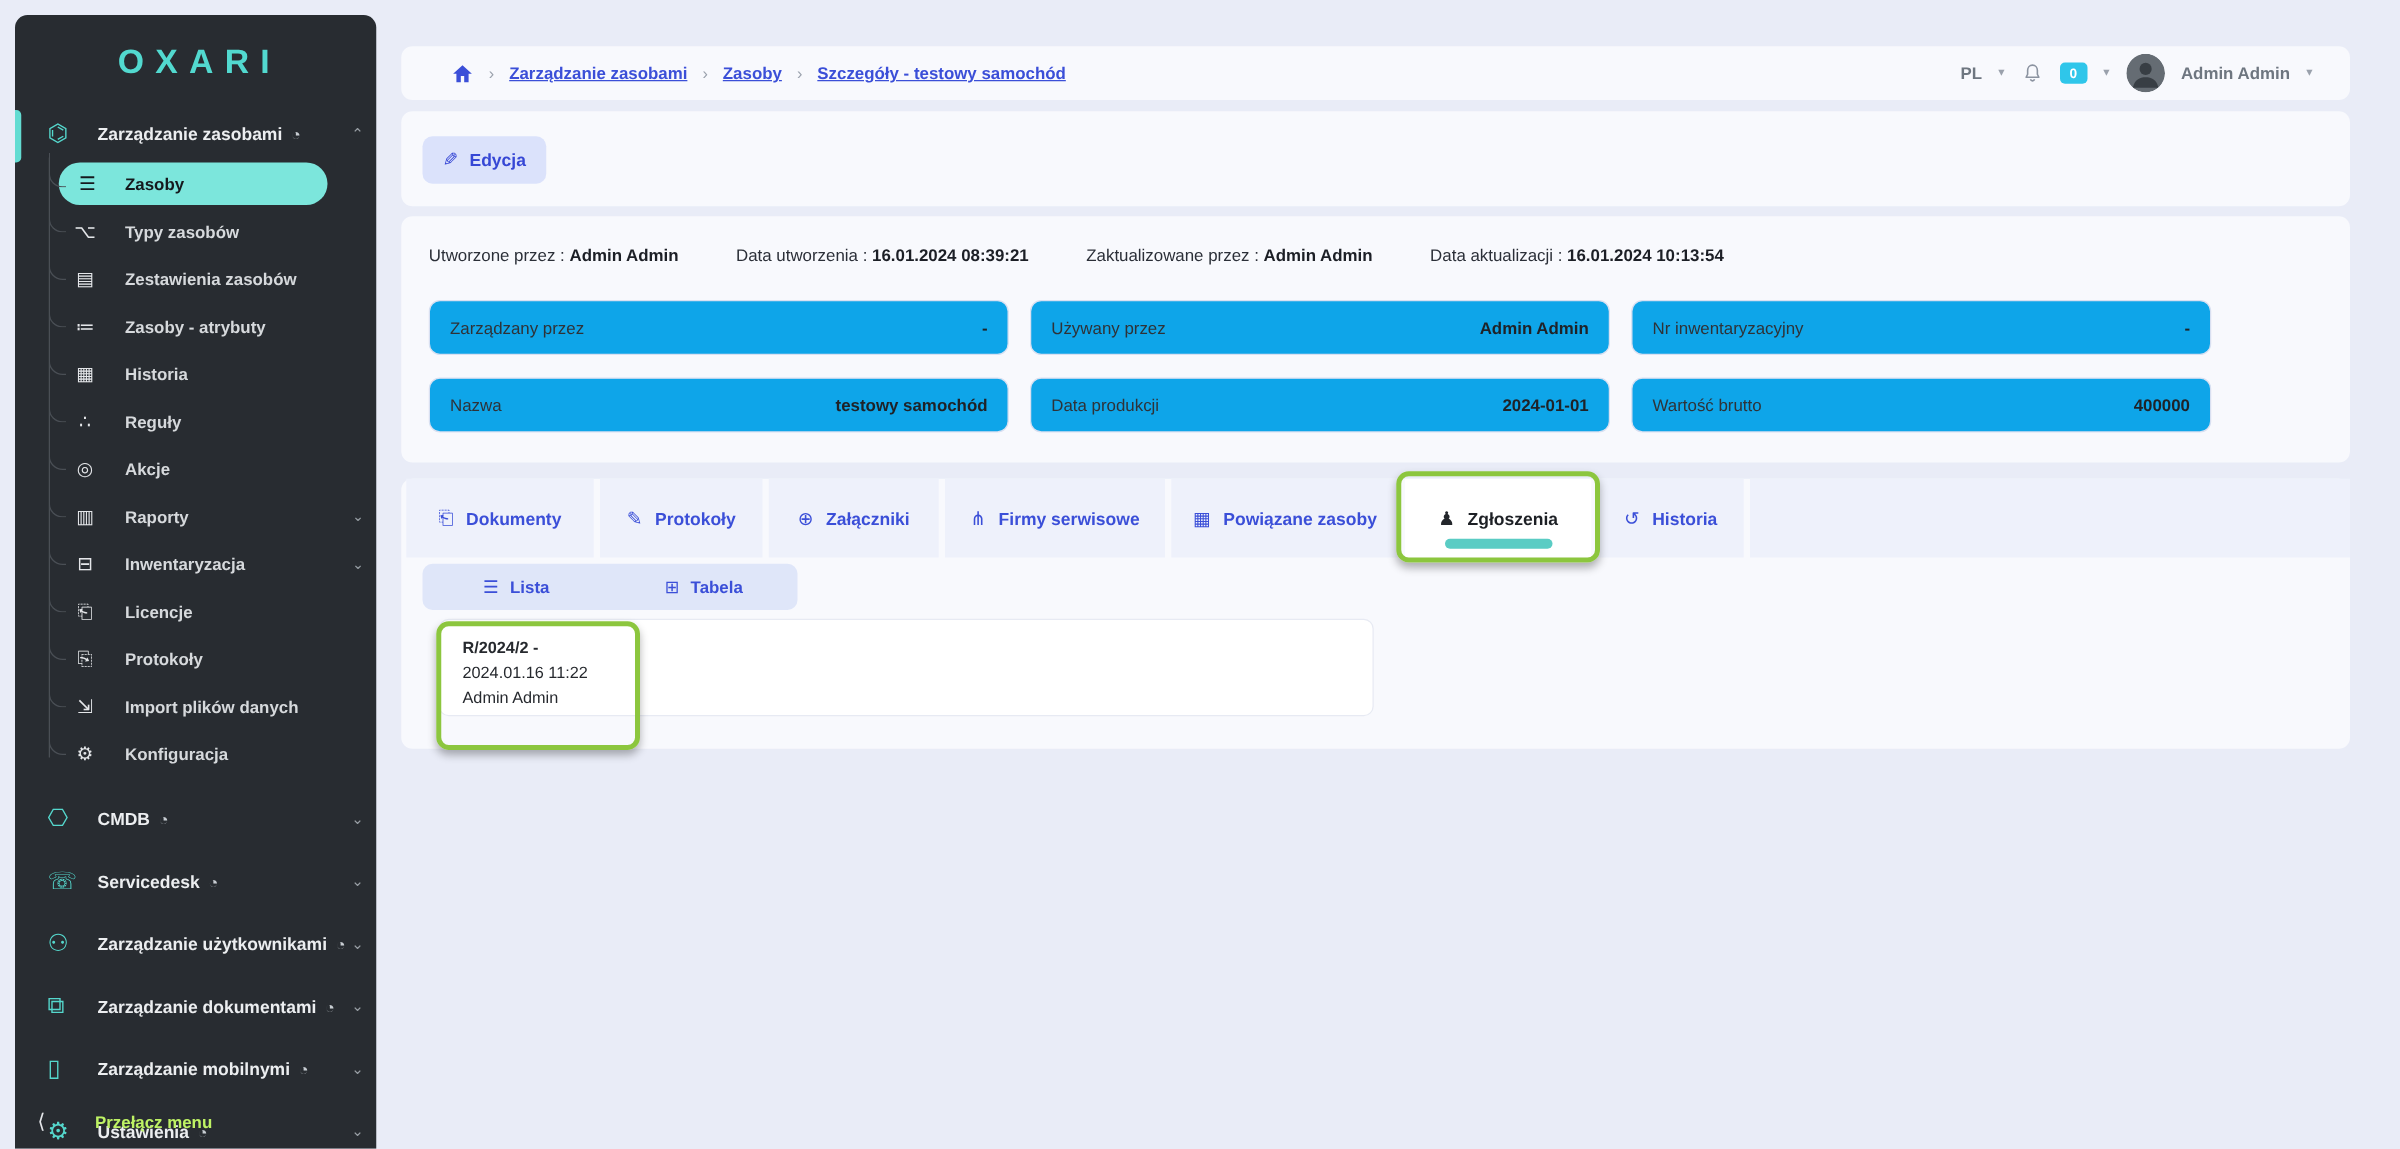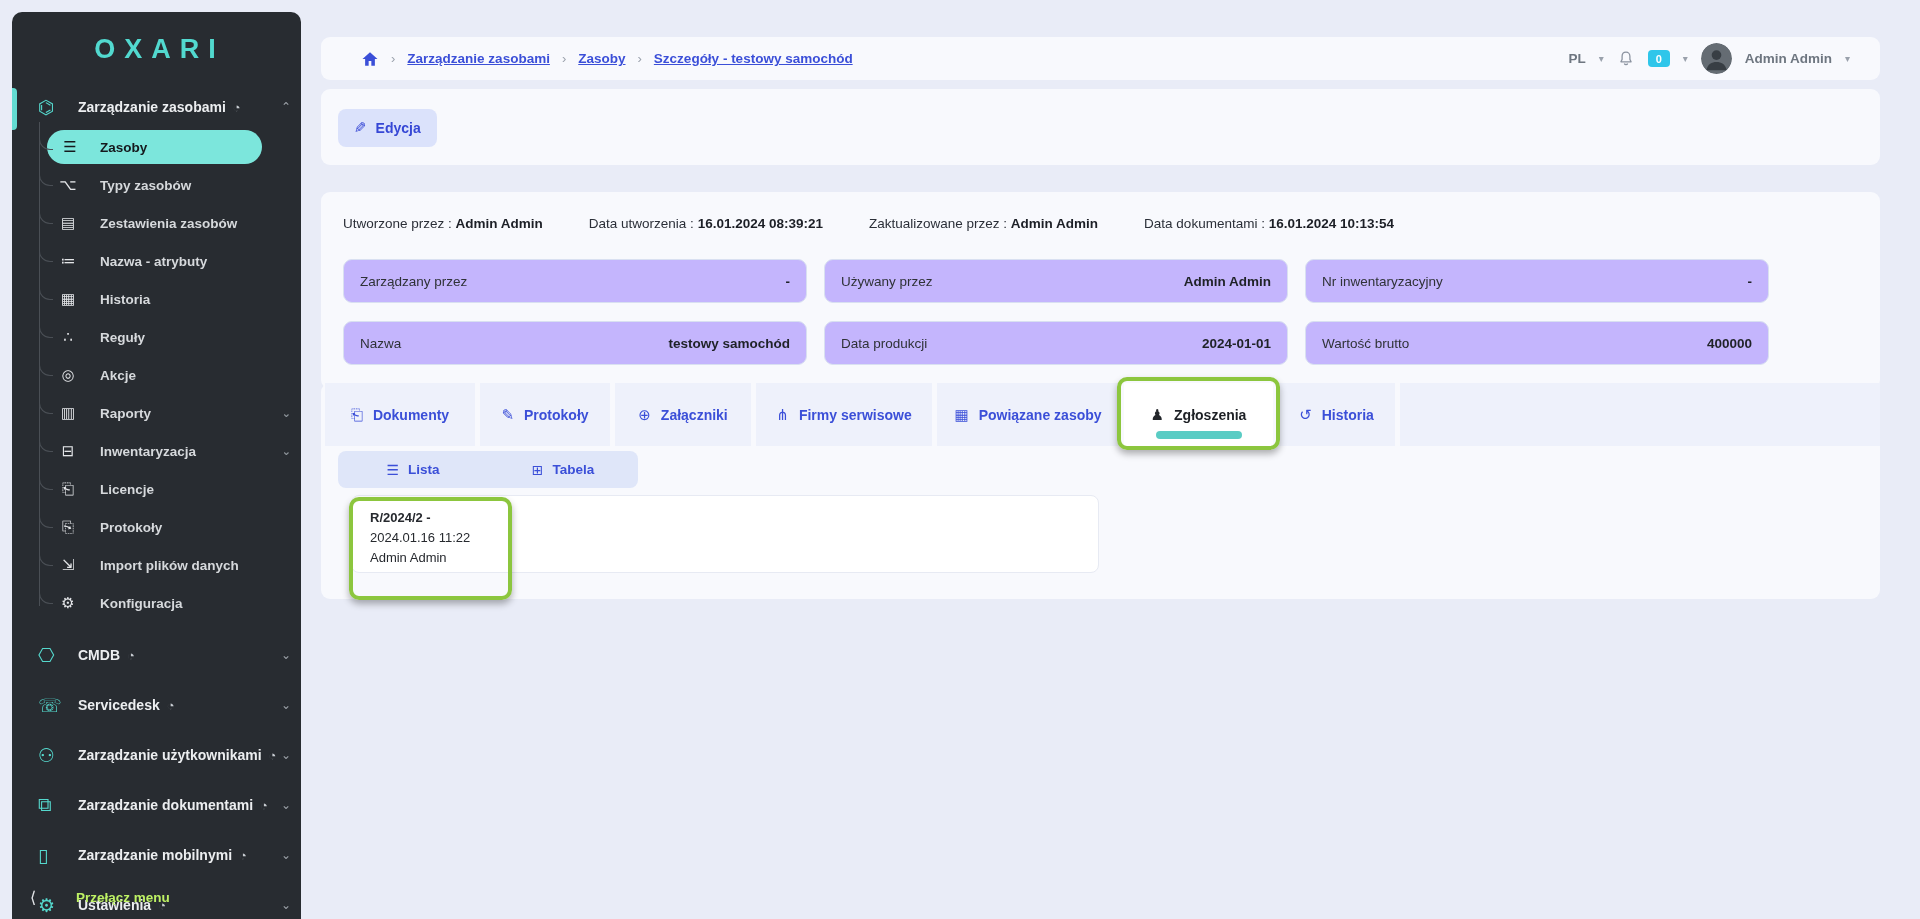--- a/index.html
+++ b/index.html
@@ -71,21 +71,21 @@
   }
   .side-footer .f-icon{font-size:16px;color:#e4e6e9;width:26px;}
   .side-footer .f-label{margin-left:20px;font-size:13.5px;font-weight:700;color:#bef264;}
 
   
   .card{
     position:absolute;left:321px;width:1559px;background:#f8f9fd;border-radius:9px;
   }
   .card-breadcrumb{top:37px;height:43px;display:flex;align-items:center;padding:0 30px 0 40px;box-sizing:border-box;}
   .card-actions{top:89px;height:76px;}
-  .card-fields{top:192px;height:197px;}
+  .card-fields{top:173px;height:197px;}
   .card-tabs{top:383px;height:216px;}
 
   
   .bc-home{width:18px;height:18px;flex:none;cursor:pointer;}
   .bc-sep{margin:0 12px;color:#9ba2ad;font-size:13px;}
   .bc-link{
     color:#3b4fd8;font-size:13.5px;font-weight:700;text-decoration:underline;cursor:pointer;white-space:nowrap;
   }
   .top-right{margin-left:auto;display:flex;align-items:center;gap:13px;}
   .lang{color:#6e7680;font-size:13.5px;font-weight:600;cursor:pointer;}
@@ -111,21 +111,21 @@
     position:absolute;left:22px;top:24px;display:flex;gap:46px;white-space:nowrap;
   }
   .meta-item{font-size:13.5px;color:#2b2f38;}
   .meta-item b{color:#1c1f26;}
 
   
   .field-row{position:absolute;left:22px;display:flex;gap:17px;}
   .field-row.r1{top:67px;}
   .field-row.r2{top:129px;}
   .field{
-    width:430px;height:42px;background:#c4b5fd;border:1px solid #d9e0f1;border-radius:9px;
+    width:430px;height:42px;background:#0ea5e9;border:1px solid #d9e0f1;border-radius:9px;
     display:flex;align-items:center;justify-content:space-between;padding:0 16px;cursor:default;
   }
   .field .f-label{font-size:13.5px;color:#2f3237;}
   .field .f-value{font-size:13.5px;font-weight:700;color:#1f2227;}
 
   
   .tab-strip{
     position:absolute;left:0;top:0;right:0;height:63px;display:flex;gap:5px;padding-left:4px;
   }
   .tab{
@@ -193,21 +193,21 @@
       <span>Typy zasobów</span>
     </li>
     <li>
       <span class="curve"></span>
       <span class="sub-icon">▤</span>
       <span>Zestawienia zasobów</span>
     </li>
     <li>
       <span class="curve"></span>
       <span class="sub-icon">≔</span>
-      <span>Nazwa - atrybuty</span>
+      <span>Zasoby - atrybuty</span>
     </li>
     <li>
       <span class="curve"></span>
       <span class="sub-icon">▦</span>
       <span>Historia</span>
     </li>
     <li>
       <span class="curve"></span>
       <span class="sub-icon">∴</span>
       <span>Reguły</span>
@@ -338,21 +338,21 @@
     <span class="meta-item">
       <span>Utworzone przez :</span> <b>Admin Admin</b>
     </span>
     <span class="meta-item">
       <span>Data utworzenia :</span> <b>16.01.2024 08:39:21</b>
     </span>
     <span class="meta-item">
       <span>Zaktualizowane przez :</span> <b>Admin Admin</b>
     </span>
     <span class="meta-item">
-      <span>Data dokumentami :</span> <b>16.01.2024 10:13:54</b>
+      <span>Data aktualizacji :</span> <b>16.01.2024 10:13:54</b>
     </span>
   </div>
 
   <div class="field-row r1">
     <div class="field">
       <span class="f-label">Zarządzany przez</span>
       <span class="f-value">-</span>
     </div>
     <div class="field">
       <span class="f-label">Używany przez</span>

